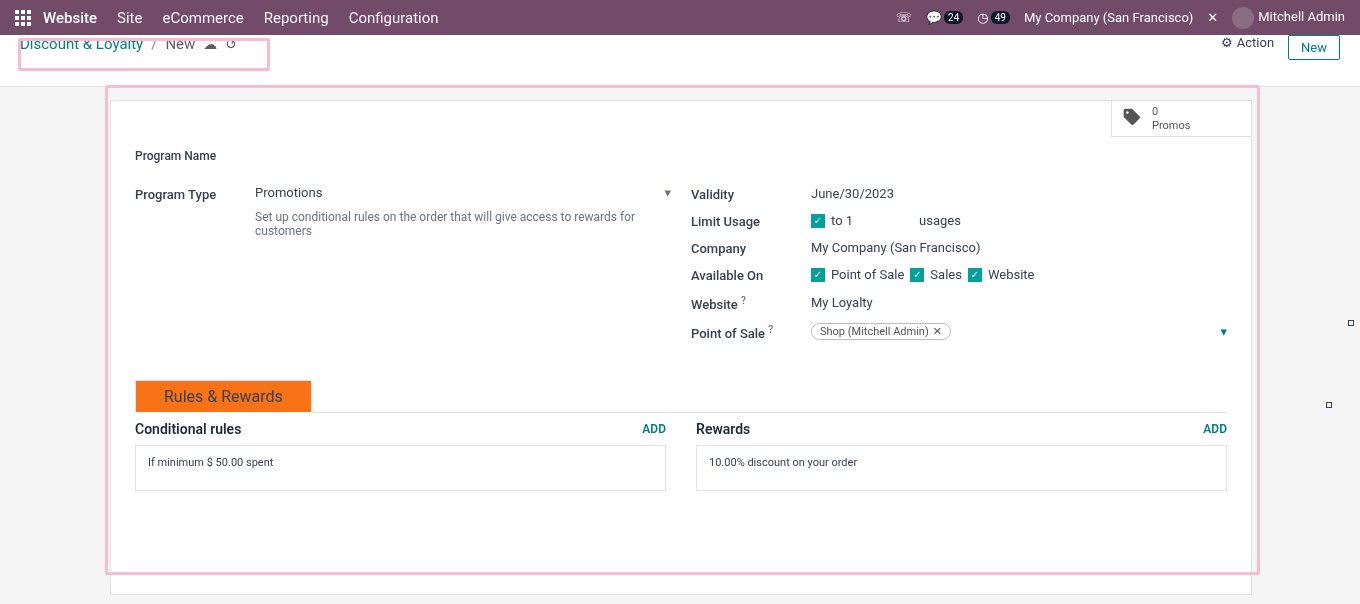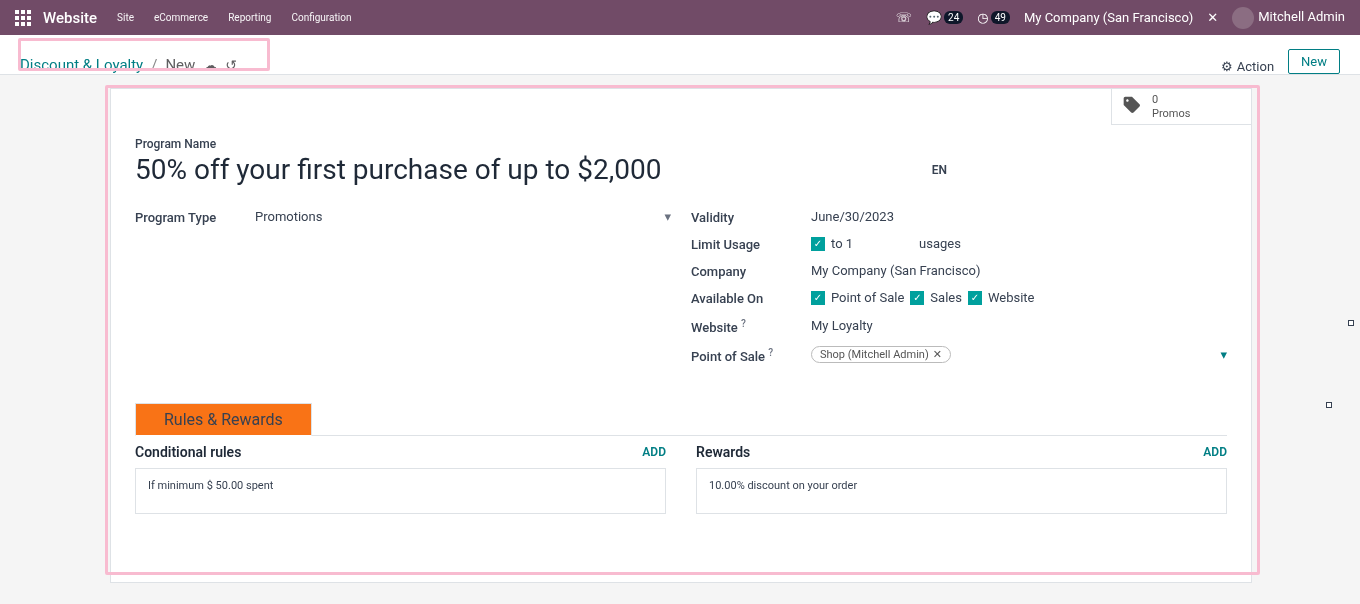--- a/index.html
+++ b/index.html
@@ -2,28 +2,28 @@
 <html><head>
 <meta charset="utf-8">
 <style>
 * { box-sizing: border-box; margin: 0; padding: 0; font-family: -apple-system, BlinkMacSystemFont, "Segoe UI", Roboto, Helvetica, Arial, sans-serif; }
 body { background: #f5f5f5; width: 1360px; height: 604px; overflow: hidden; }
 
 .topnav { background: #714b67; height: 35px; display: flex; align-items: center; padding: 0 15px; color: #fff; font-size: 14px; }
 .apps-icon { display: grid; grid-template-columns: repeat(3,4px); grid-template-rows: repeat(3,4px); gap: 2px; margin-right: 12px; }
 .apps-icon span { background: #fff; width: 4px; height: 4px; }
 .brand { font-weight: 500; font-size: 15px; margin-right: 20px; }
-.nav-item { margin-right: 20px; cursor: pointer; font-size: 10px; opacity: 0.95; }
+.nav-item { margin-right: 20px; cursor: pointer; font-size: 15px; opacity: 0.95; }
 .nav-spacer { flex: 1; }
 .nav-right { display: flex; align-items: center; gap: 14px; font-size: 13px; }
 .nav-icon { position: relative; display: inline-flex; align-items: center; }
 .badge { background: #0f172a; color: #fff; font-size: 10px; padding: 1px 4px; border-radius: 6px; margin-left: 2px; font-weight: 400; }
 .avatar { width: 22px; height: 22px; border-radius: 50%; background: #8b6d82; display: inline-block; margin-right: 4px; vertical-align: middle; }
 
-.controlbar { background: #fff; height: 40px; border-bottom: 1px solid #dee2e6; display: flex; align-items: flex-end; padding: 0 20px; }
+.controlbar { background: #fff; height: 52px; border-bottom: 1px solid #dee2e6; display: flex; align-items: flex-start; padding: 0 20px; }
 .breadcrumb { display: flex; align-items: center; gap: 8px; font-size: 15px; }
 .breadcrumb .link { color: #017e84; }
 .breadcrumb .sep { color: #888; }
 .breadcrumb .current { color: #5f5e60; }
 .bc-icon { color: #5f5e60; font-size: 14px; }
 .cb-spacer { flex: 1; }
 .action-btn { display: flex; align-items: center; gap: 4px; color: #374151; font-size: 13px; cursor: pointer; margin-right: 14px; }
 .new-btn { border: 1px solid #017e84; color: #017e84; background: #fff; padding: 4px 12px; font-size: 13px; cursor: pointer; border-radius: 2px; }
 
 .highlight-box { position: absolute; border: 3px solid #f8bbd0; border-radius: 2px; pointer-events: none; z-index: 5; }
@@ -130,34 +130,31 @@
         </svg>
     </span>
     <div class="stat-text">
       <div>0</div>
       <div>Promos</div>
     </div>
   </div>
 
   <div class="form-body">
     <div class="field-label-sm">Program Name</div>
-    <div class="title-row">
-      <h1 class="program-title">50% off your first purchase of up to $2,000</h1>
-      <span class="lang-pill">EN</span>
-    </div>
 
     <div class="two-col">
       <div class="col">
         <div class="field-row">
           <div class="field-lbl">Program Type</div>
           <div class="field-val">
             <div class="sel">
               <span>Promotions</span>
                 <span class="caret">▾</span>
             </div>
+            <div class="desc">Set up conditional rules on the order that will give access to rewards for customers</div>
           </div>
         </div>
       </div>
 
       <div class="col">
         <div class="field-row">
           <div class="field-lbl">Validity</div>
           <div class="field-val">June/30/2023</div>
         </div>
         <div class="field-row">

